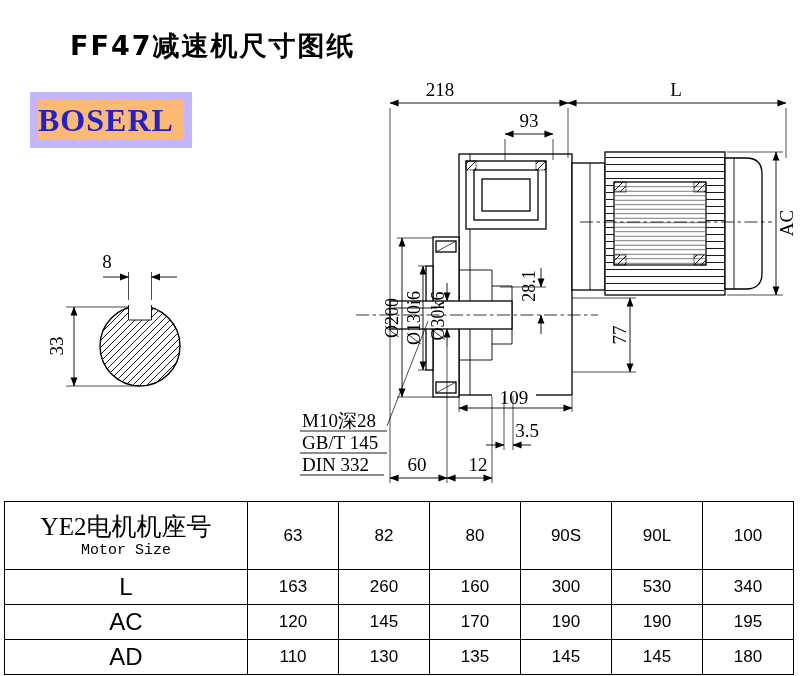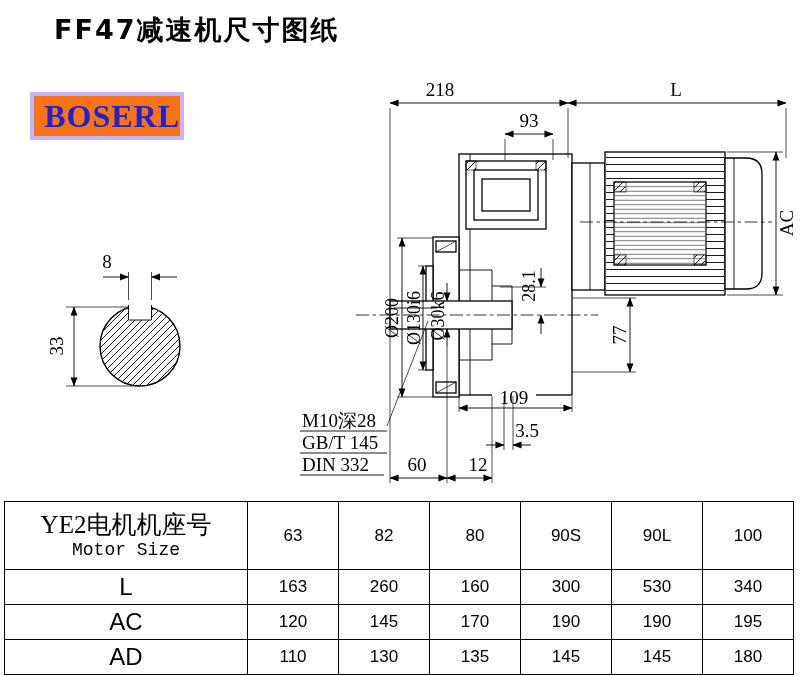--- a/index.html
+++ b/index.html
@@ -1,25 +1,25 @@
 <!DOCTYPE html>
 <html><head>
 <meta charset="utf-8">
 <style>
   html,body { margin:0; padding:0; background:#fff; }
   .page { position:relative; width:800px; height:676px; background:#fff; overflow:hidden;
           font-family:"Liberation Serif", serif; color:#000; }
 
-  .title { position:absolute; left:54px; top:12px; margin:0;
+  .title { position:absolute; left:54px; top:12px; margin:16px;
            font-family:"DejaVu Sans", sans-serif; font-weight:bold; font-size:27px;
            letter-spacing:2px; color:#000; }
 
   .logo { position:absolute; left:30px; top:92px; width:146px; height:40px;
-          border:4px solid #c4b5fd; background:#f97316;
-          display:flex; align-items:center; justify-content:flex-end; }
+          border:8px solid #c4b5fd; background:#fdba74;
+          display:flex; align-items:center; justify-content:flex-start; }
   .logo span { font-family:"Liberation Serif", serif; font-weight:bold; font-size:32px;
                color:#2222cc; letter-spacing:1px; }
 
   svg.drawing { position:absolute; left:0; top:0; width:800px; height:500px; }
 
   
   .s    { fill:#fff; stroke:#000; stroke-width:1.3; }
   .t1   { stroke:#000; stroke-width:0.9; fill:none; }
   .thin { stroke:#000; stroke-width:0.7; fill:none; }
   .dim  { stroke:#000; stroke-width:0.9; fill:none; }
@@ -30,21 +30,21 @@
 
   .spec-table { position:absolute; left:4px; top:501px; width:626px;
                 border-collapse:collapse; table-layout:fixed; text-align:center;
                 font-family:"Liberation Sans", sans-serif; }
   .spec-table th, .spec-table td { border:1px solid #000; padding:0; font-weight:normal; vertical-align:middle; }
   .spec-table tr.hdr { height:68px; }
   .spec-table tr.row { height:35px; }
   .spec-table col.c0 { width:243px; }
   .spec-table col.cx { width:91px; }
   .spec-table .cn { font-family:"Liberation Serif", serif; font-size:25px; line-height:1.2; }
-  .spec-table .en { font-family:"Liberation Mono", monospace; font-size:18px; line-height:1.2; }
+  .spec-table .en { font-family:"Liberation Mono", monospace; font-size:15px; line-height:1.2; }
   .spec-table .num { font-size:17px; }
   .spec-table .lab { font-size:24px; }
 </style>
 </head>
 <body>
 
 <div class="page">
 
   <svg class="drawing" viewBox="0 0 800 500">
     <defs>

